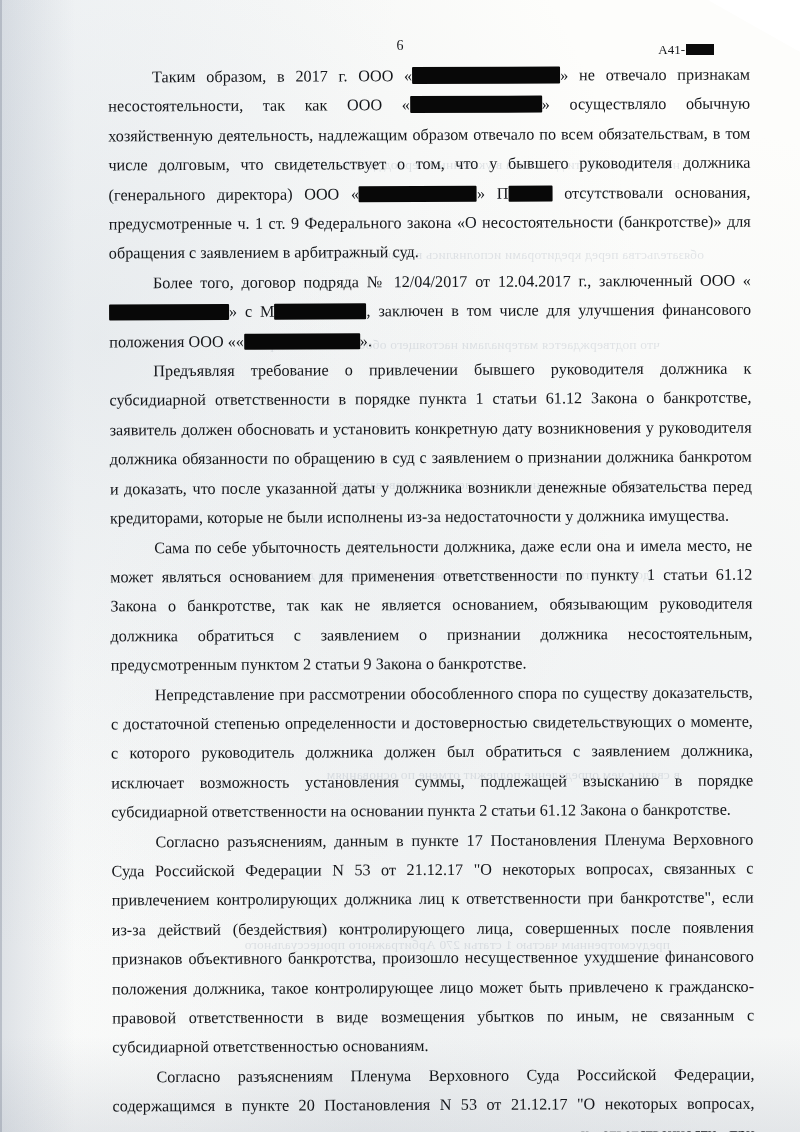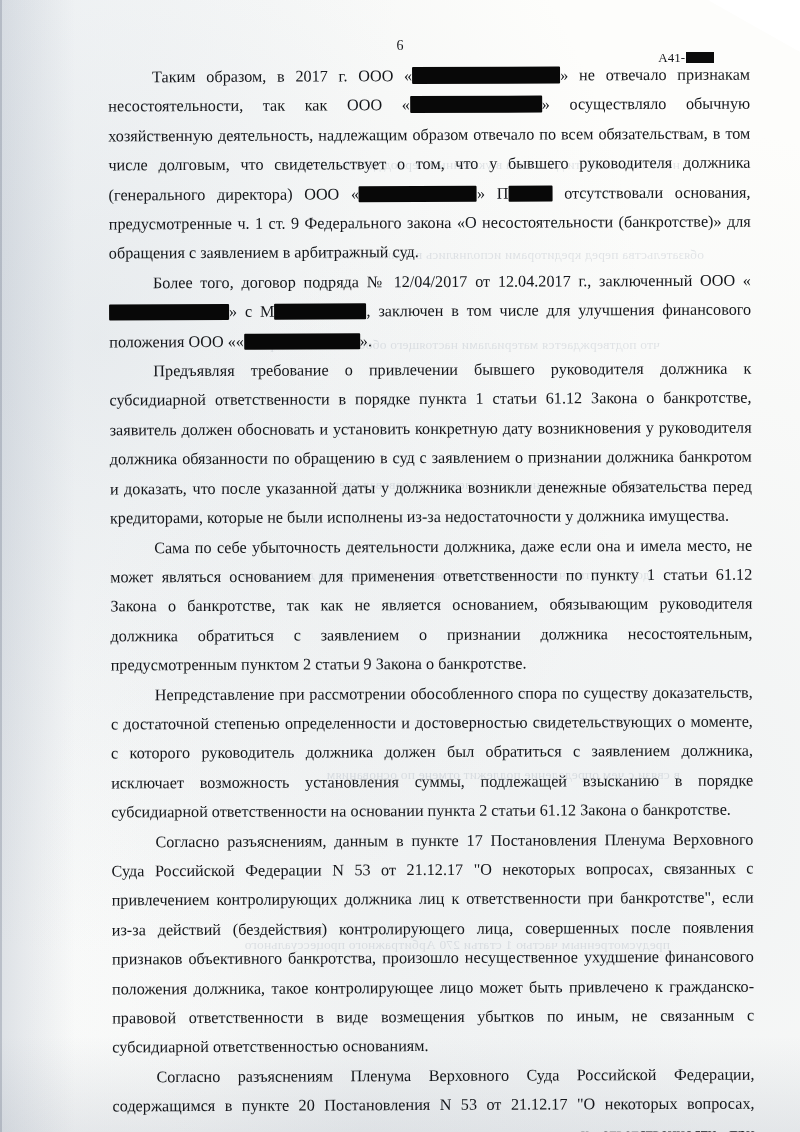--- a/index.html
+++ b/index.html
@@ -77,21 +77,21 @@
     top: 38px;
     left: 0;
     width: 100%;
     text-align: center;
     font-size: 14px;
     z-index: 3;
   }
 
   .case-id {
     position: absolute;
-    top: 50px;
+    top: 42px;
     right: 86px;
     font-size: 13px;
     z-index: 3;
     white-space: nowrap;
   }
   .case-id .redact-inline {
     display: inline-block;
     vertical-align: -1px;
     background: #0b0b0b;
     height: 11px;

